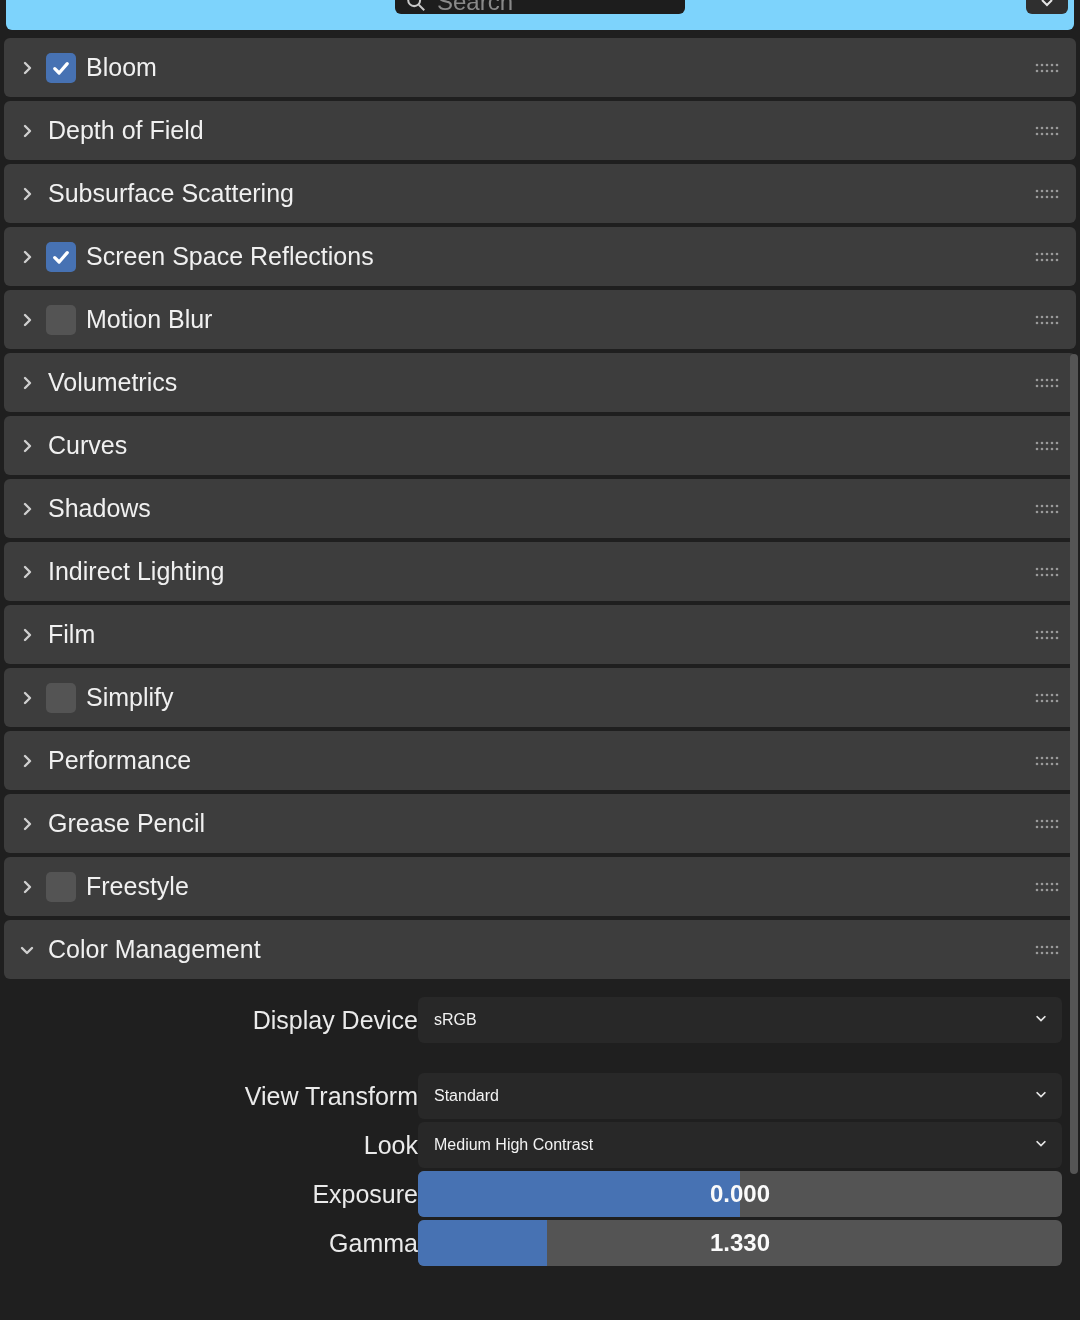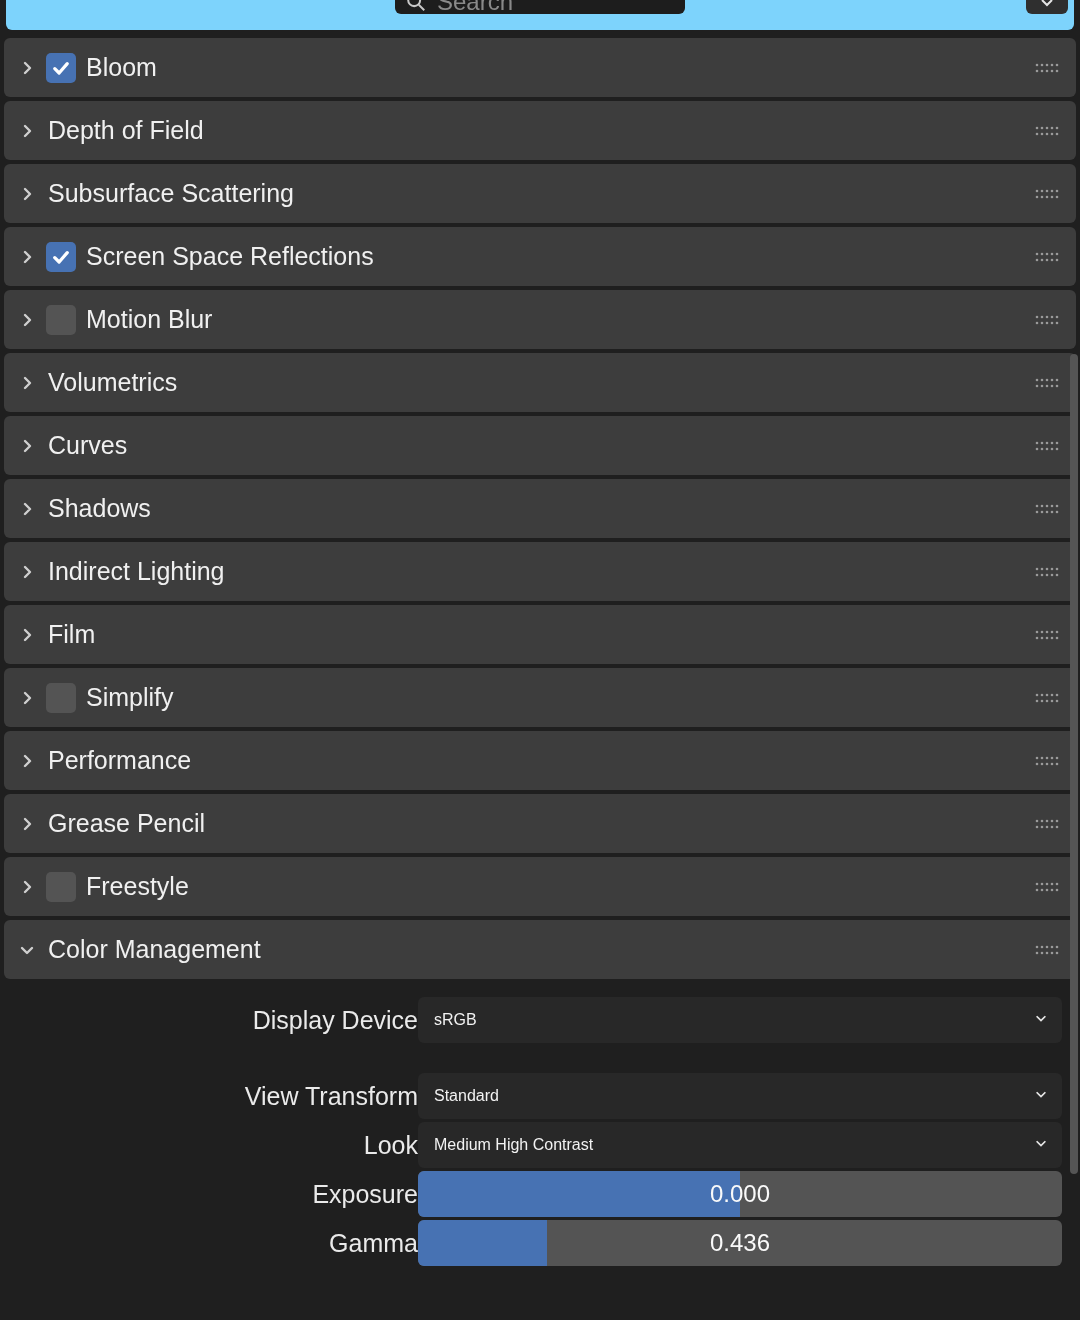--- a/index.html
+++ b/index.html
@@ -163,20 +163,21 @@
     color: #fafafa;
   }
   .slider-fill {
     position: absolute;
     left: 0; top: 0; bottom: 0;
     background: #4772b3;
   }
   .slider-value {
     position: relative;
     z-index: 1;
+    font-weight: bold;
   }
   .tight-group {
     display: flex;
     flex-direction: column;
     gap: 3px;
   }
   .tight-group .setting-row + .setting-row { }
 
   .scrollbar-track {
     position: absolute;
@@ -604,21 +605,21 @@
               <div class="slider-fill" style="width: 50%;"></div>
               <span class="slider-value">0.000</span>
             </div>
           </div>
         </div>
         <div class="setting-row">
           <div class="setting-label">Gamma</div>
           <div class="setting-control">
             <div class="slider-field">
               <div class="slider-fill" style="width: 20%;"></div>
-              <span class="slider-value">0.436</span>
+              <span class="slider-value">1.330</span>
             </div>
           </div>
         </div>
       </div>
     </div>
 
   <div class="scrollbar-track">
     <div class="scrollbar-thumb"></div>
   </div>
 </div>

